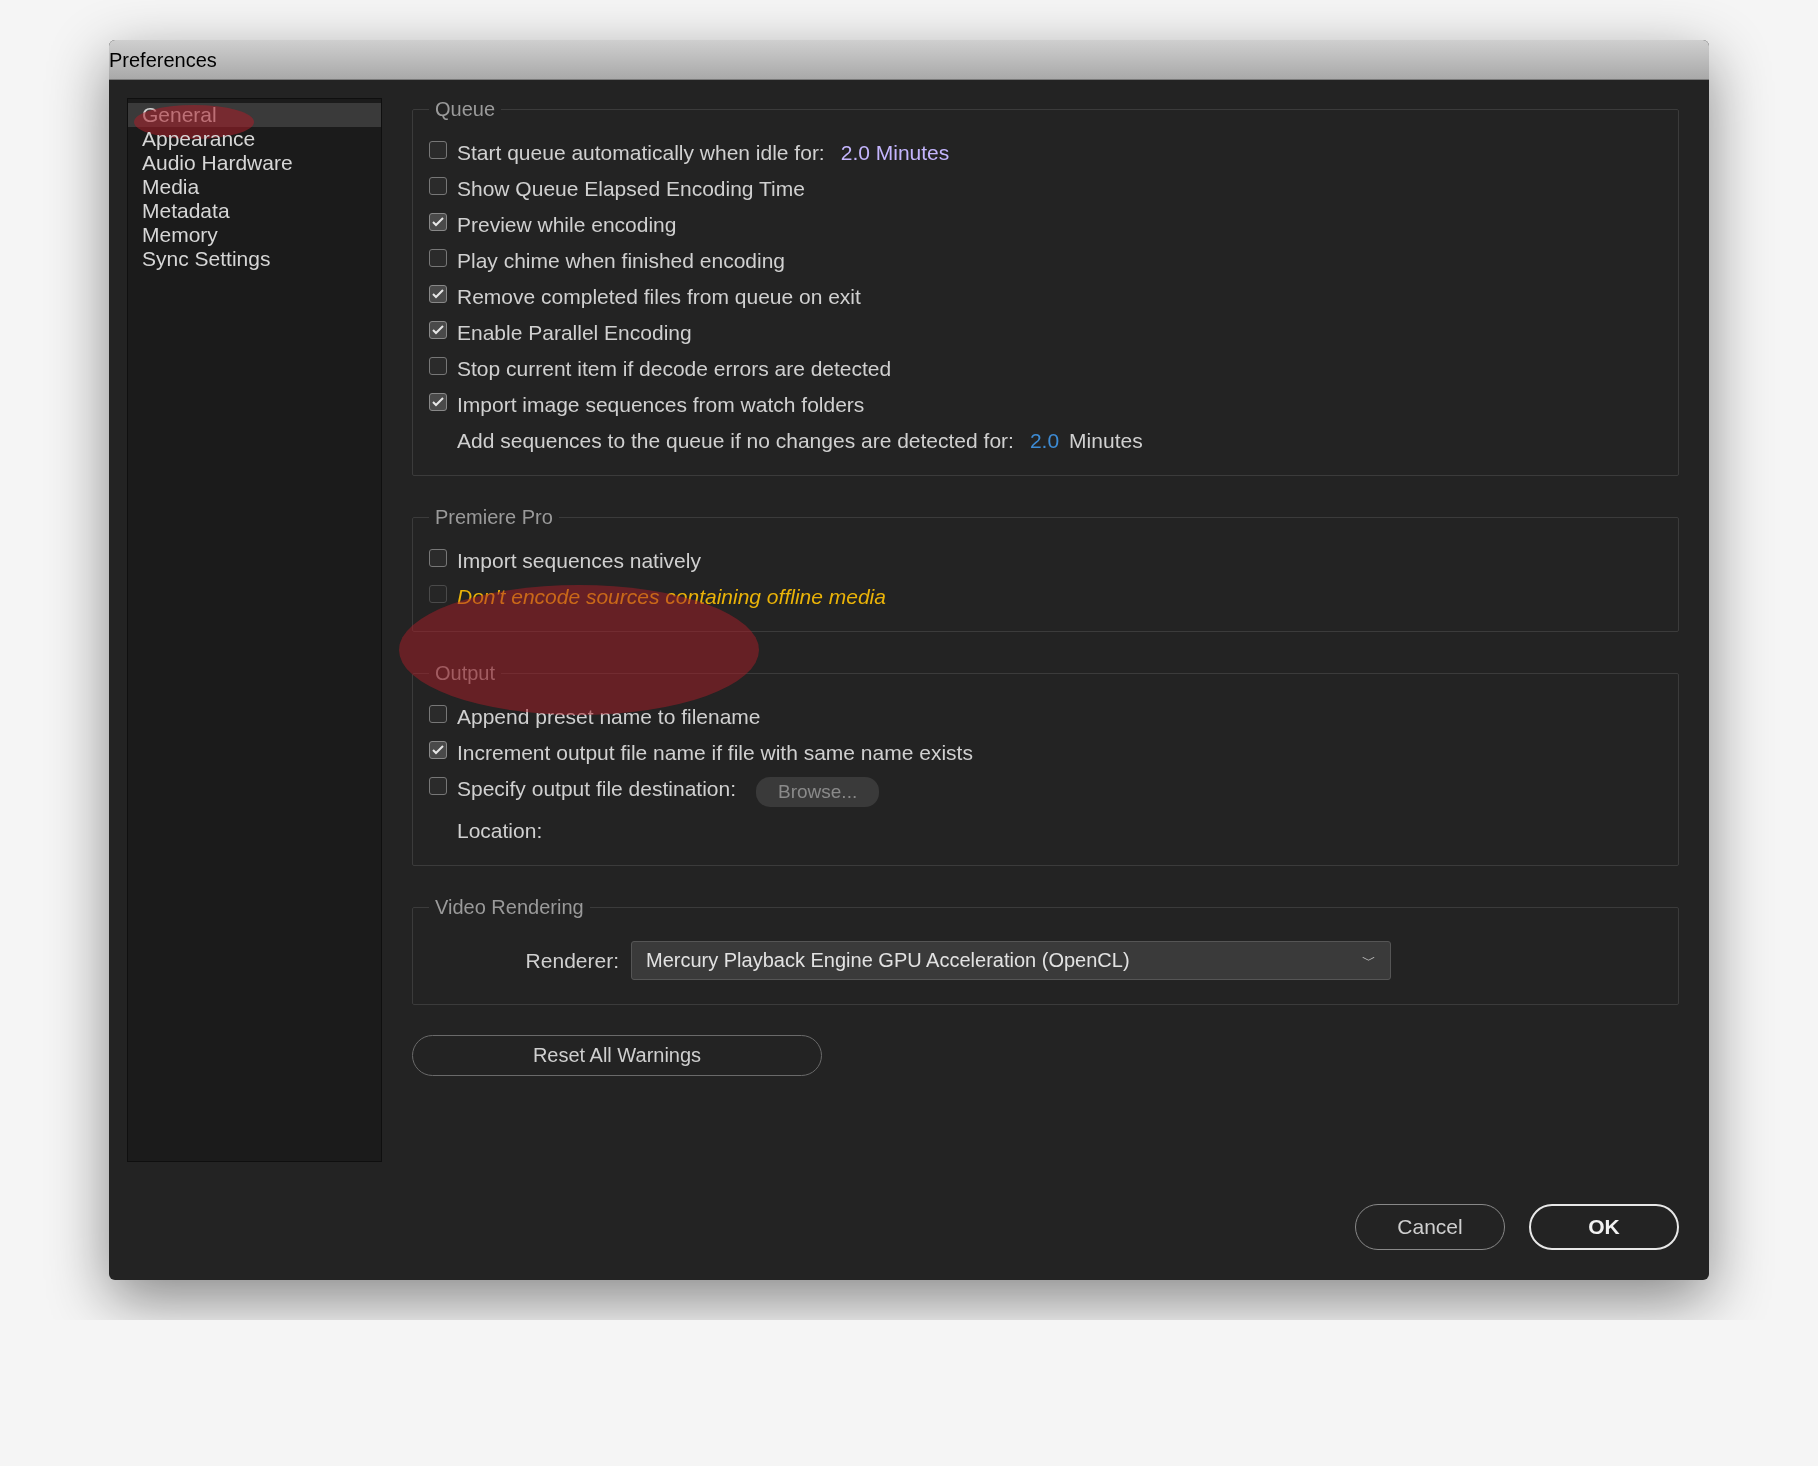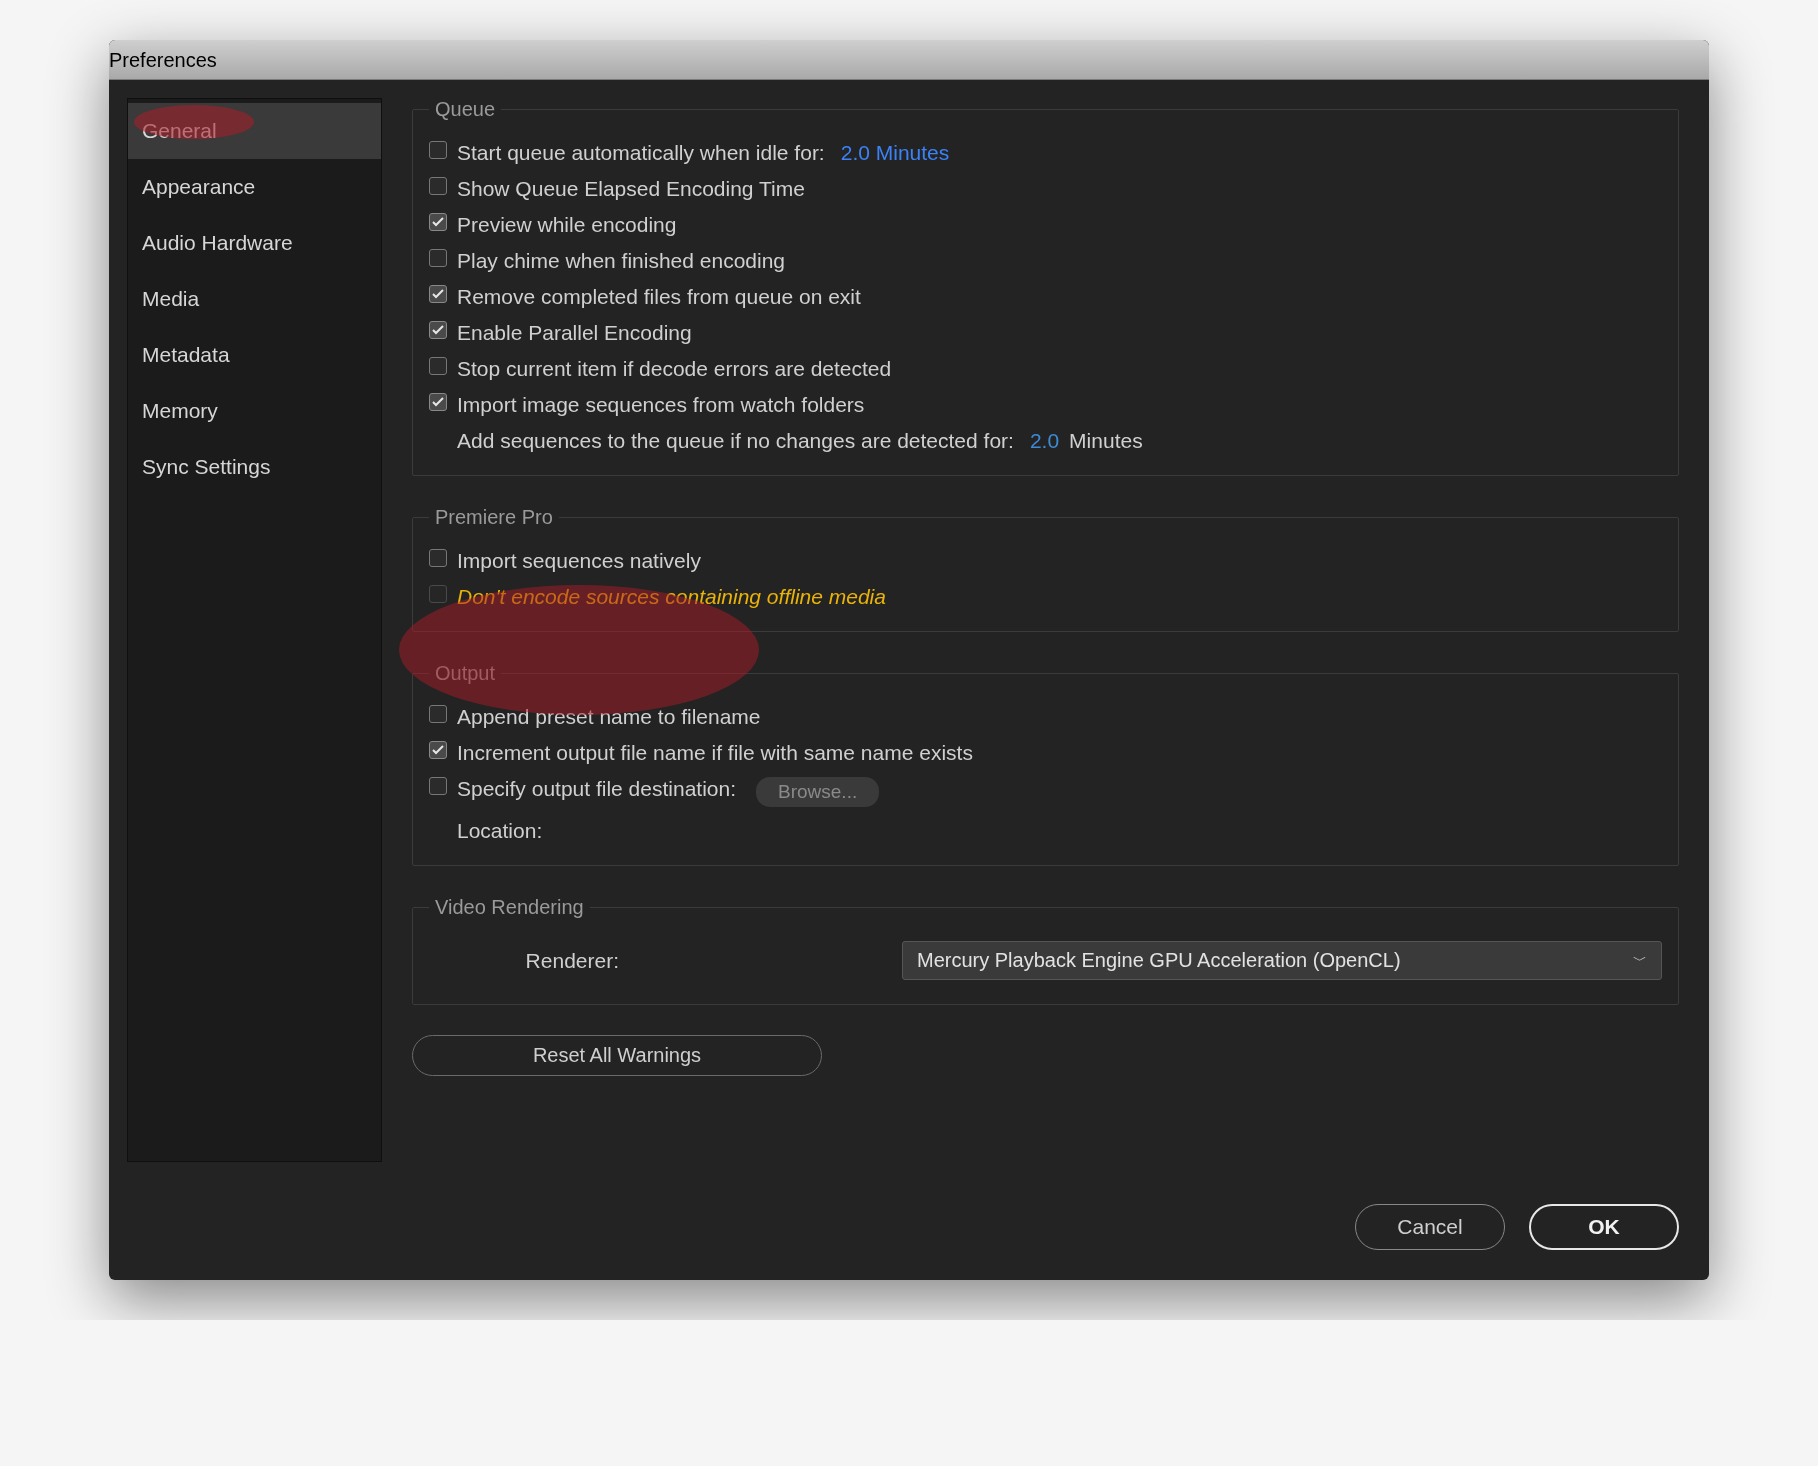--- a/index.html
+++ b/index.html
@@ -35,21 +35,21 @@
     background: #232323;
   }
   .sidebar {
     width: 255px;
     background: #1b1b1b;
     border: 1px solid #0f0f0f;
     margin: 18px 0 18px 18px;
     padding-top: 4px;
   }
   .sidebar-item {
-    padding: 16px 14px;
+    padding: 0 14px;
     color: #d6d6d6;
     font-size: 21px;
     cursor: pointer;
     position: relative;
   }
   .sidebar-item.selected { background: #3a3a3a; }
   .highlight-oval-1 {
     position: absolute;
     width: 120px; height: 34px;
     left: 6px; top: 2px;
@@ -91,40 +91,39 @@
     display: inline-flex;
     align-items: center;
     justify-content: center;
     cursor: pointer;
     flex-shrink: 0;
   }
   .checkbox.checked { background: #4a4a4a; border-color: #888; }
   .checkbox.checked svg { display: block; }
   .checkbox svg { display: none; width: 12px; height: 12px; }
   .checkbox.disabled { border-color: #4a4a4a; background: #262626; cursor: default; }
-  .inline-value { color: #3b82f6; margin-left: 6px; }
+  .inline-value { color: #c4b5fd; margin-left: 6px; }
   .inline-value.blue { color: #3d8bd4; }
   .indent { margin-left: 28px; }
   .small-btn {
     background: #3a3a3a;
     color: #8a8a8a;
     border: none;
     border-radius: 14px;
     padding: 4px 22px;
     font-size: 19px;
     cursor: pointer;
     margin-left: 10px;
   }
   .renderer-row {
     display: flex;
     align-items: center;
-    gap: 28px;
+    gap: 12px;
     padding: 8px 0;
     font-size: 21px;
-    justify-content: space-between;
   }
   .renderer-label { width: 190px; text-align: right; color: #cfcfcf; }
   .select {
     flex: 1;
     max-width: 760px;
     background: #3a3a3a;
     color: #e2e2e2;
     border: 1px solid #555;
     border-radius: 3px;
     padding: 7px 14px;

